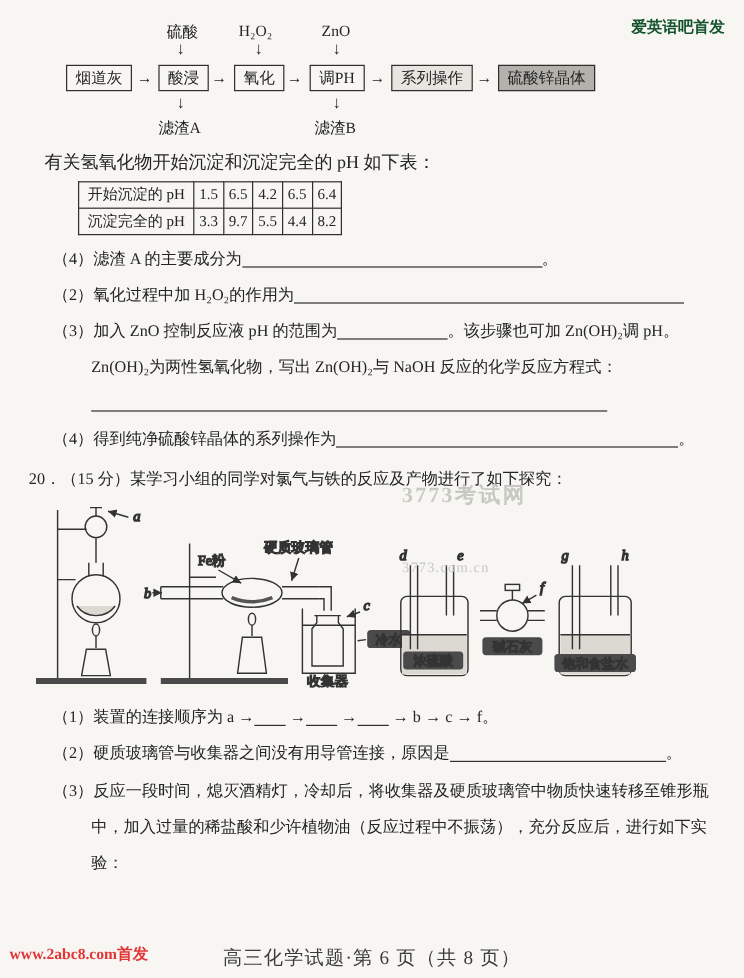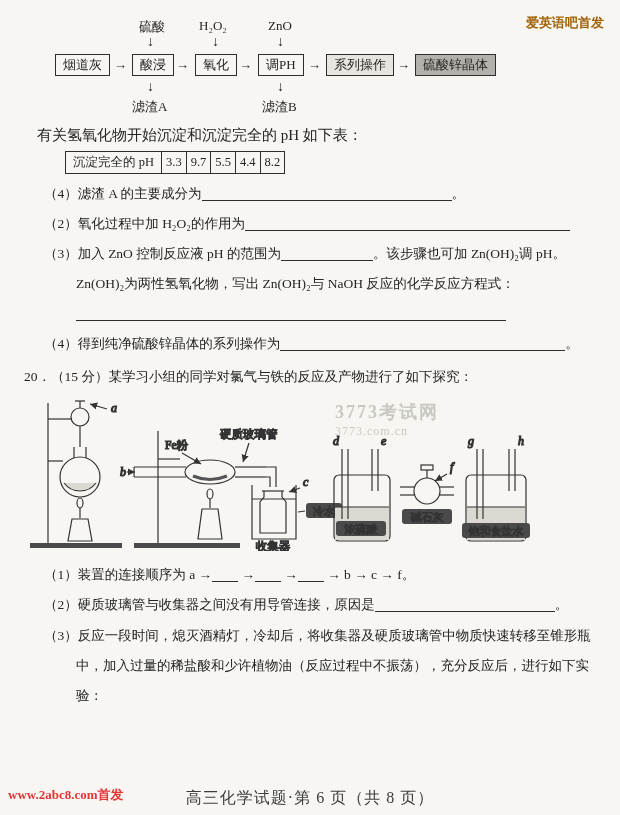--- a/index.html
+++ b/index.html
@@ -8,25 +8,25 @@
     height:815px;
     background:#f7f6f2;
     color:#242424;
     font-family:"Liberation Serif","DejaVu Serif",serif;
     position:relative;
     overflow:hidden;
   }
   .page { position:absolute; inset:0; padding:14px 20px 0 20px; }
 
   
-  .wm-topright { position:absolute; top:14px; right:16px; color:#a16207; font-weight:bold; font-size:13px; }
+  .wm-topright { position:absolute; top:14px; right:16px; color:#14532d; font-weight:bold; font-size:13px; }
   .wm-bottomleft { position:absolute; left:8px; top:786px; color:#e23636; font-weight:bold; font-size:13px; }
   .wm-center { position:absolute; left:335px; top:400px; color:#c9c9c4; text-align:left; }
   .wm-center .wm-main { font-size:18px; font-weight:bold; letter-spacing:2px; }
-  .wm-center .wm-sub { font-size:12px; letter-spacing:1px; }
+  .wm-center .wm-sub { font-size:12px; letter-spacing:1px;margin-top:42px; }
 
   
   .flowchart { position:relative; height:100px; margin-top:4px; font-size:13px; }
   .fbox { position:absolute; top:36px; border:1.2px solid #2e2e2e; padding:2px 7px; line-height:16px; background:#f7f6f2; white-space:nowrap; }
   .fbox.shade1 { background:#e7e5df; }
   .fbox.shade2 { background:#b3b1ab; }
   .harrow { position:absolute; top:39px; font-size:13px; color:#242424; }
   .reagent { position:absolute; top:0; white-space:nowrap; }
   .varrow { position:absolute; font-size:14px; line-height:18px; color:#242424; }
   .residue { position:absolute; top:80px; white-space:nowrap; }
@@ -92,20 +92,28 @@
     <span class="varrow" style="left:127px;top:60px">↓</span>
     <span class="varrow" style="left:257px;top:60px">↓</span>
     <span class="residue" style="left:112px">滤渣A</span>
     <span class="residue" style="left:242px">滤渣B</span>
   </div>
 
   <div class="intro">有关氢氧化物开始沉淀和沉淀完全的 pH 如下表：</div>
 
   <table class="ph-table">
     <tbody>
+      <tr>
+        <td class="c0">开始沉淀的 pH</td>
+        <td>1.5</td>
+        <td>6.5</td>
+        <td>4.2</td>
+        <td>6.5</td>
+        <td>6.4</td>
+      </tr>
       <tr>
         <td class="c0">沉淀完全的 pH</td>
         <td>3.3</td>
         <td>9.7</td>
         <td>5.5</td>
         <td>4.4</td>
         <td>8.2</td>
       </tr>
     </tbody>
   </table>

